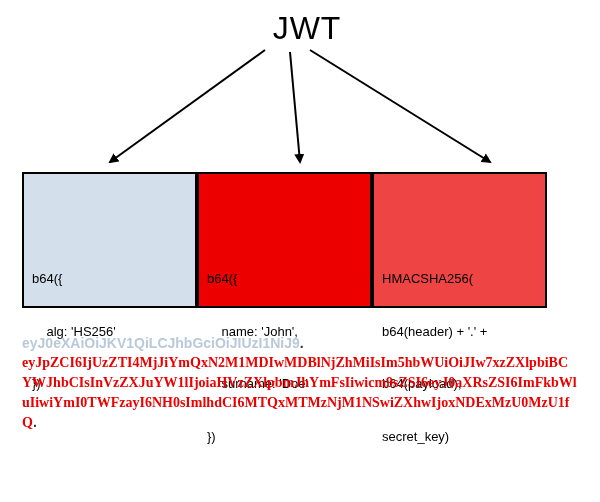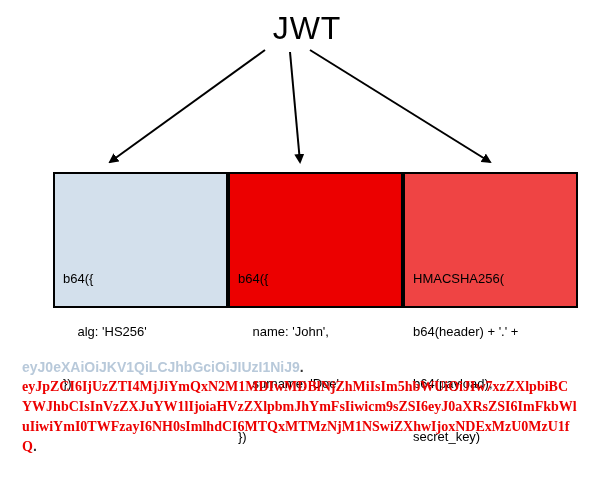--- a/index.html
+++ b/index.html
@@ -28,40 +28,40 @@
     left: 0;
     width: 600px;
     height: 180px;
   }
   .boxes {
     position: absolute;
     top: 172px;
     left: 0;
     width: 600px;
     display: flex;
-    justify-content: flex-end;
+    justify-content: flex-start;
     padding: 0 22px;
   }
   .box {
     width: 175px;
     height: 136px;
     border: 2px solid #000;
     padding: 8px 8px;
     font-size: 13px;
     line-height: 1.35;
     white-space: pre;
     font-family: Arial, Helvetica, sans-serif;
   }
   .box-header  { background: #d3e0ec; }
   .box-payload { background: #ec0000; }
   .box-sig     { background: #ef4444; }
   .box .vpad { height: 18px; }
   .token {
     position: absolute;
-    top: 358px;
+    top: 334px;
     left: 22px;
     right: 22px;
     font-family: Arial, Helvetica, sans-serif;
     font-size: 14px;
     font-weight: 700;
     line-height: 1.35;
     word-break: break-all;
   }
   .tok-header  { color: #b8c9da; }
   .tok-dot     { color: #333333; }

